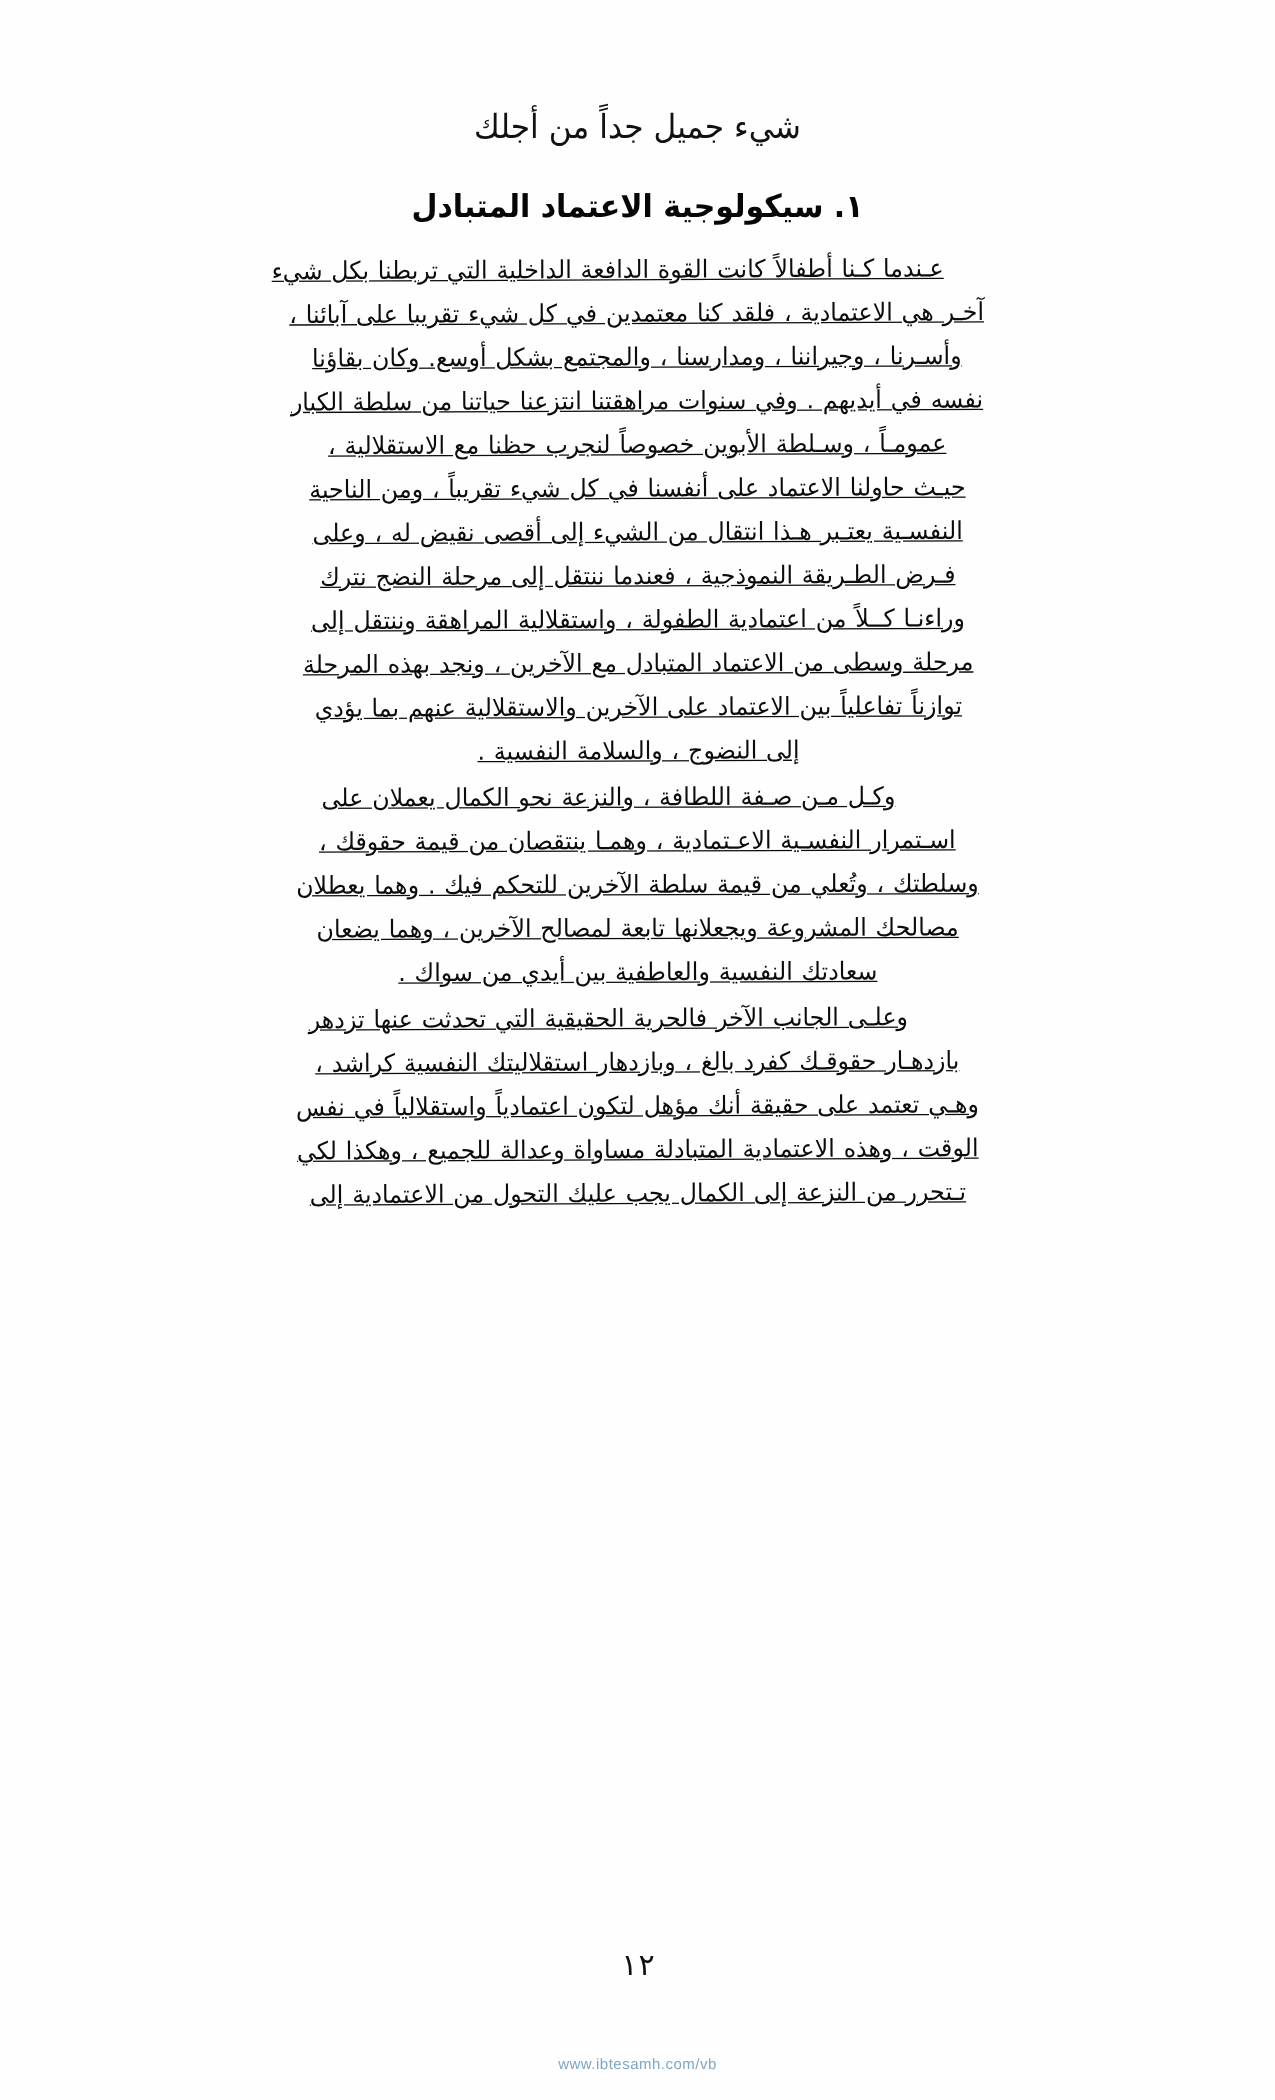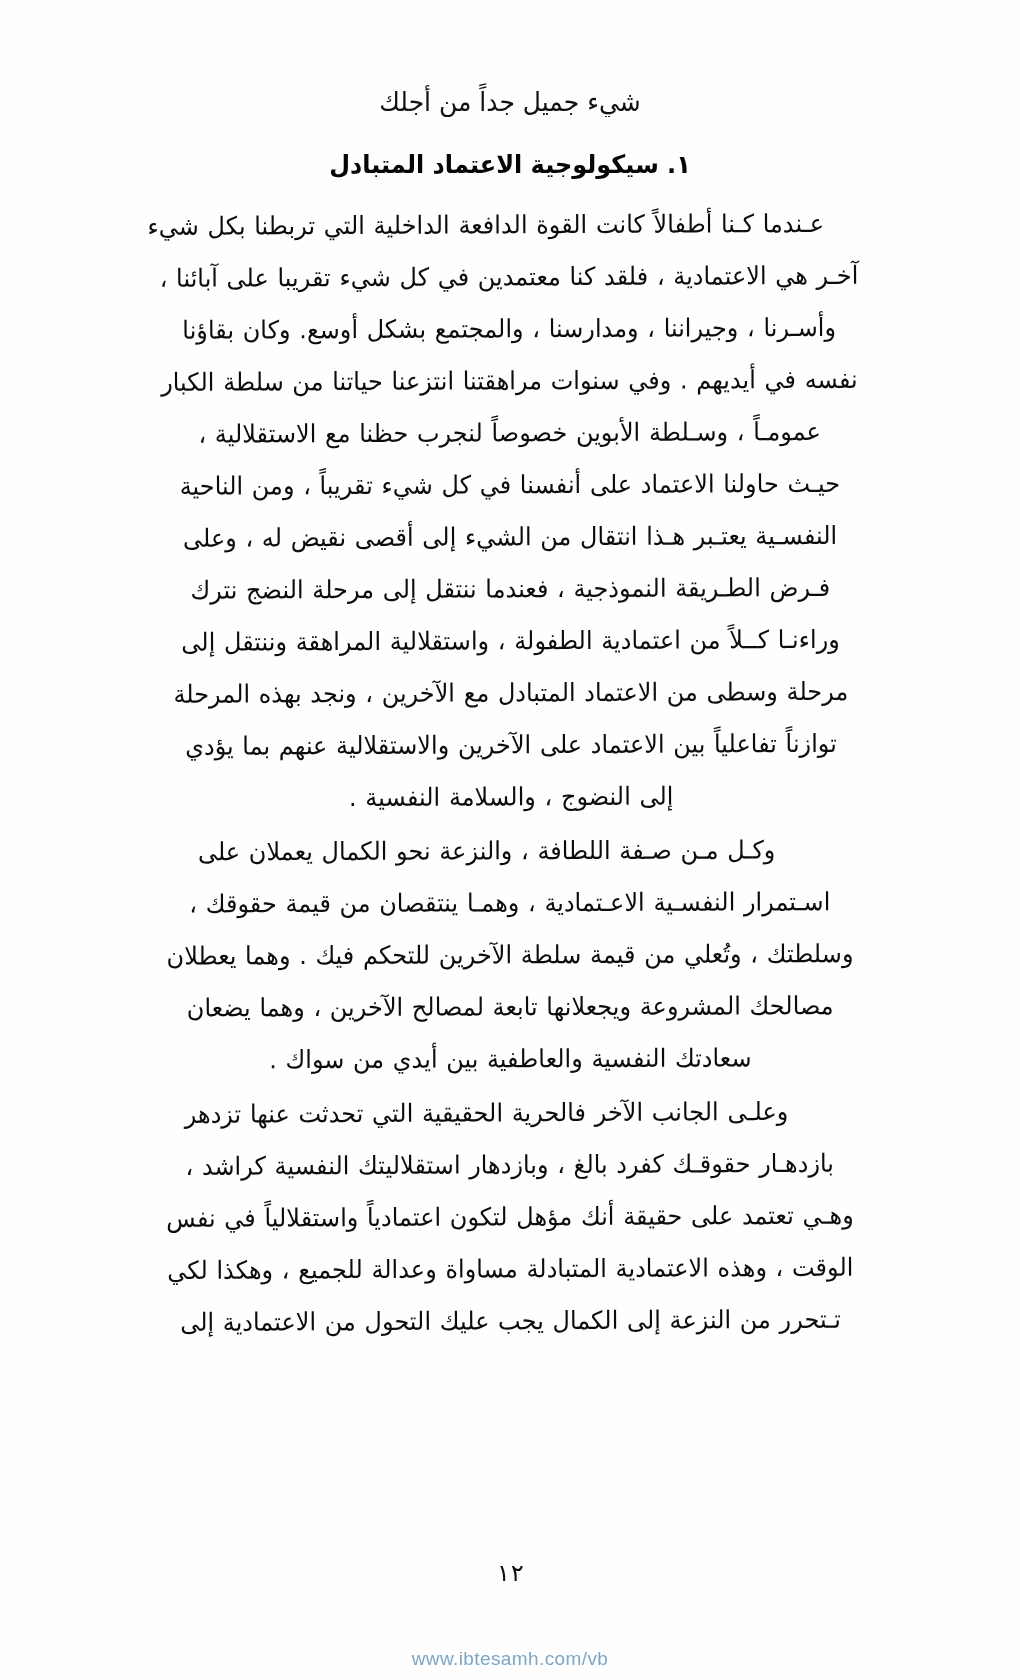--- a/index.html
+++ b/index.html
@@ -54,24 +54,25 @@
     color: #060606;
     margin: 0 0 20px 0;
     transform: scaleY(1.05);
   }
 
   
   .body-text {
     direction: rtl;
     text-align: justify;
     text-align-last: center;
-    font-size: 24px;
-    line-height: 52px;
+    font-size: 19px;
+    line-height: 35px;
     color: #0c0c0c;
     word-spacing: 1px;
+    text-decoration: underline;
   }
 
   .para {
     margin: 0 0 2px 0;
   }
 
   .para .line {
     display: block;
     white-space: nowrap;
     transform: scaleY(1.04);
@@ -101,24 +102,24 @@
     font-size: 24px;
     color: #101010;
     font-family: Liberation Mono, monospace;
   }
 
   
   .footer-url {
     position: absolute;
     left: 0;
     right: 0;
-    bottom: 10px;
+    bottom: 22px;
     text-align: center;
     direction: ltr;
-    font-size: 19px;
+    font-size: 12px;
     letter-spacing: 0.4px;
     font-family: "Liberation Sans", sans-serif;
   }
 </style>
 </head>
 <body style="background: rgb(255, 255, 255);">
 
 <div class="page">
   <div class="page-inner">
 

